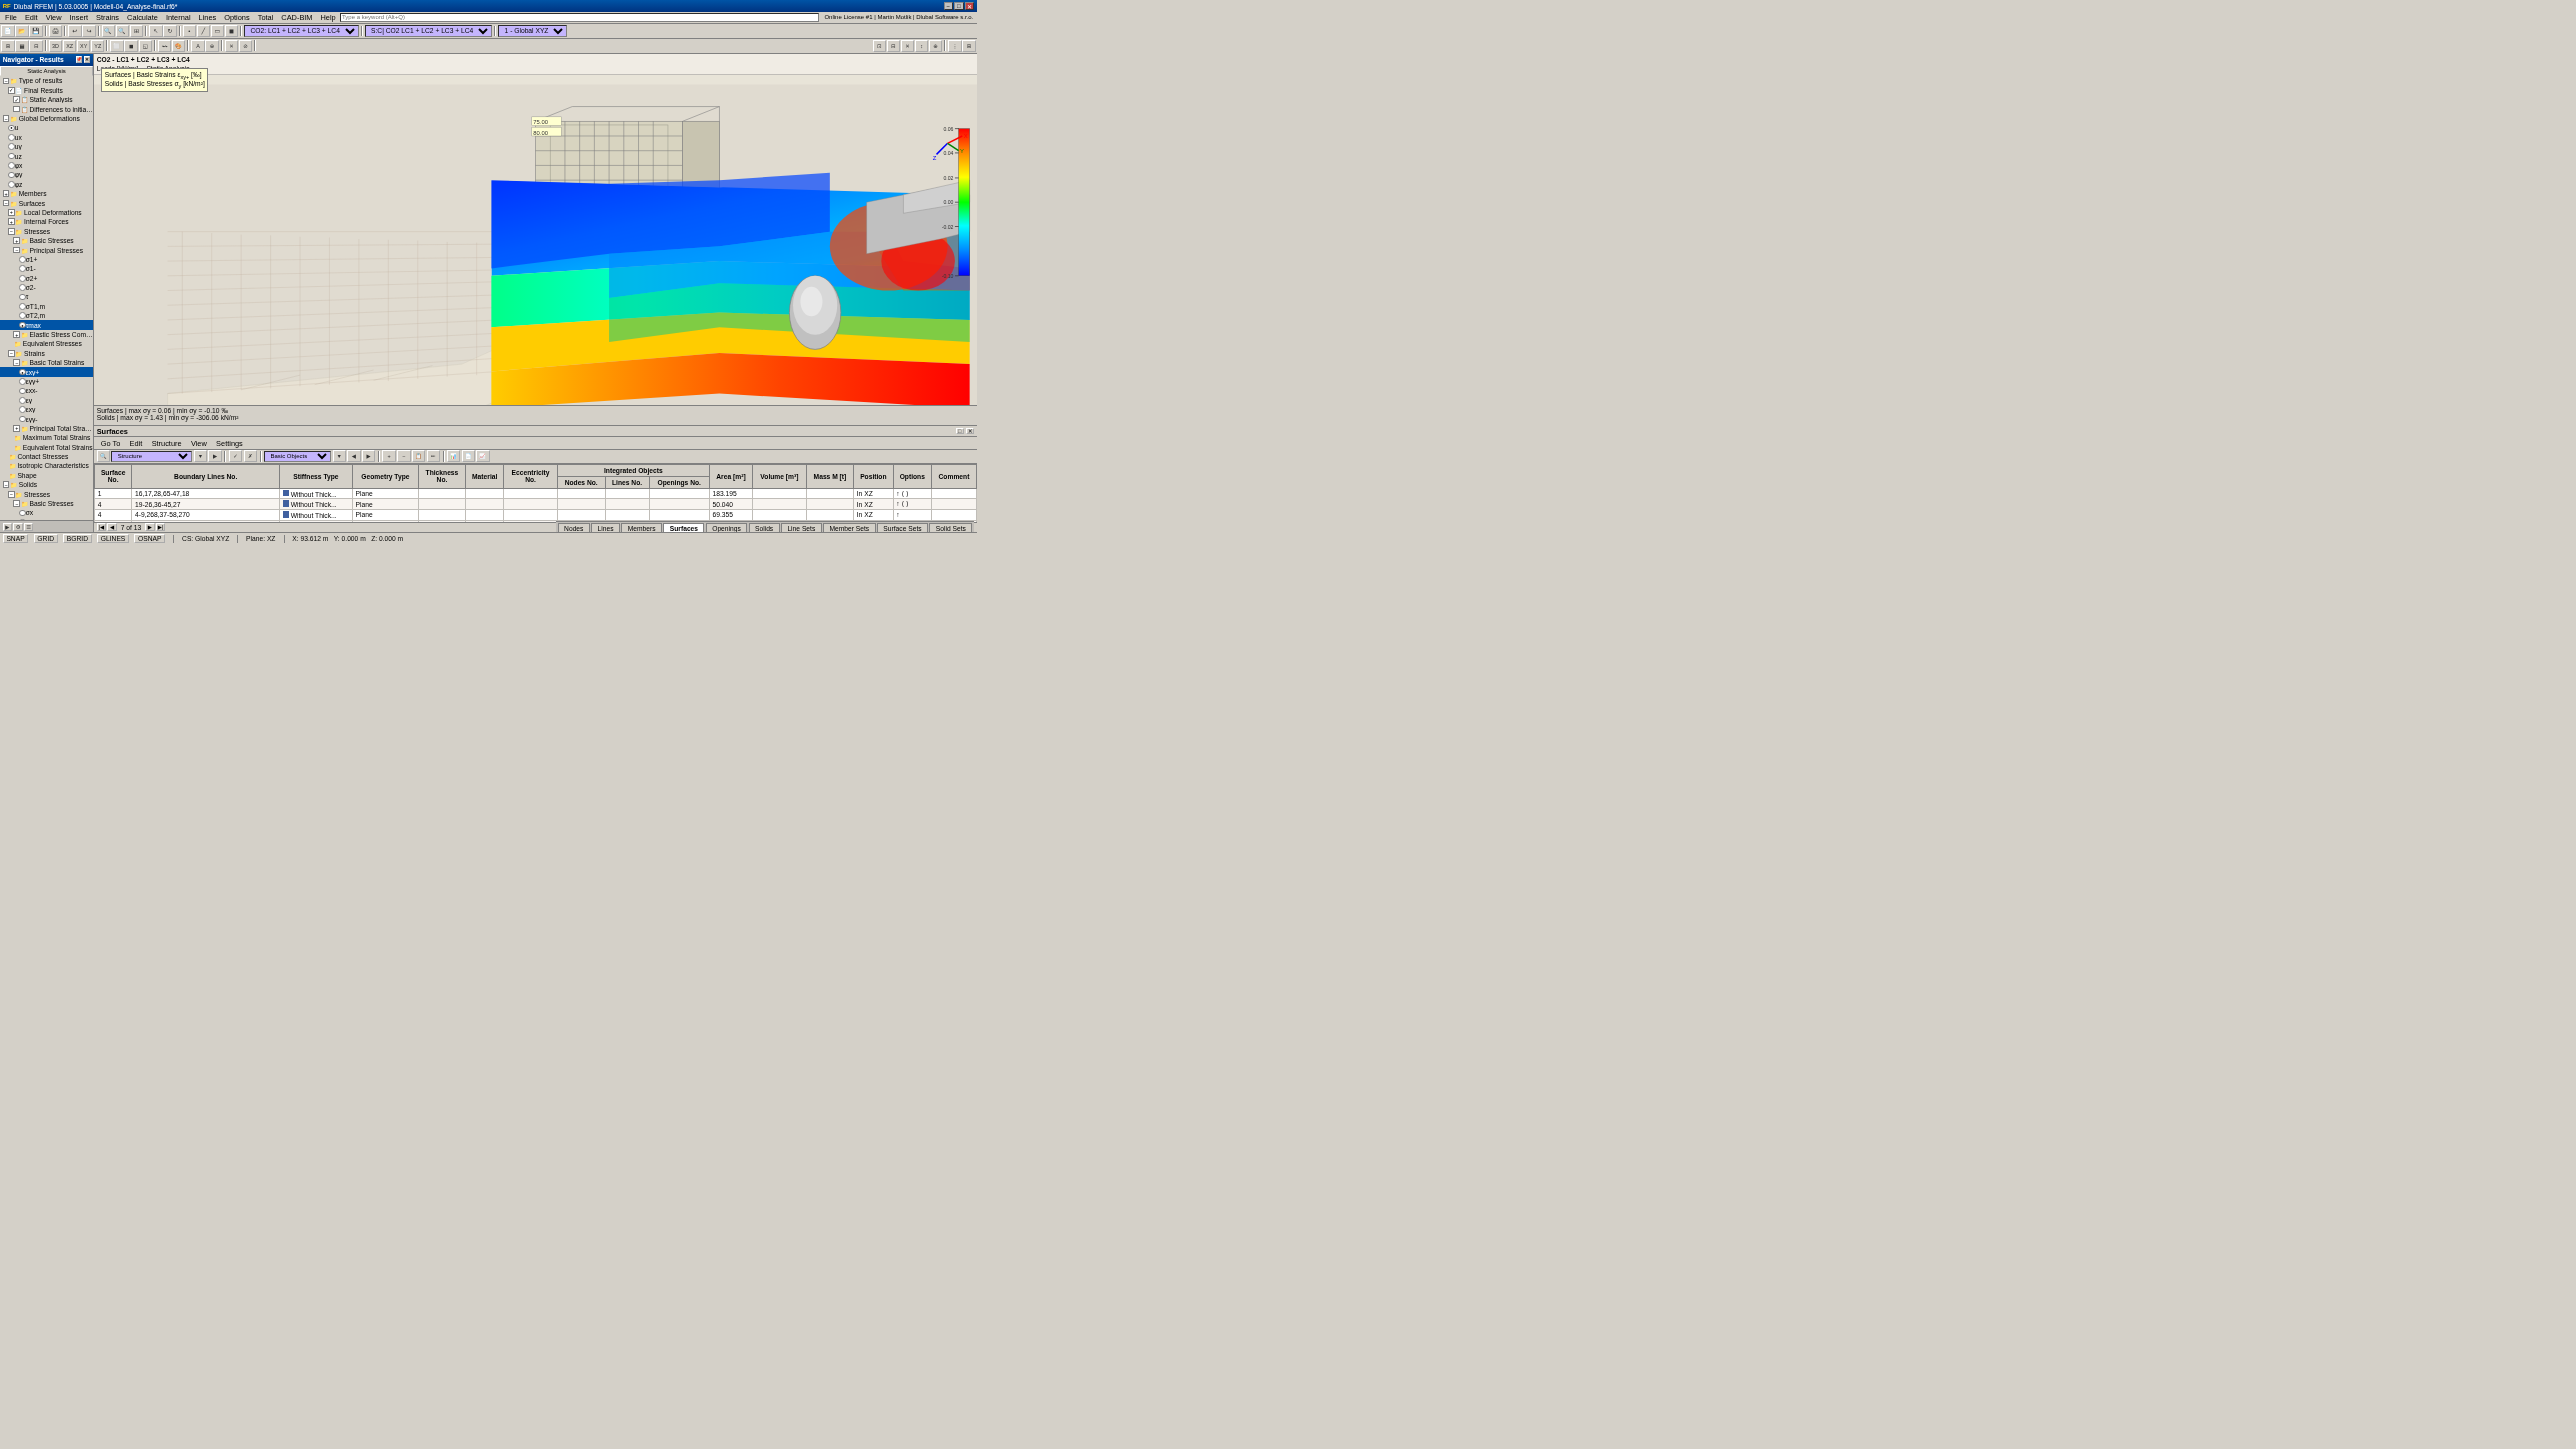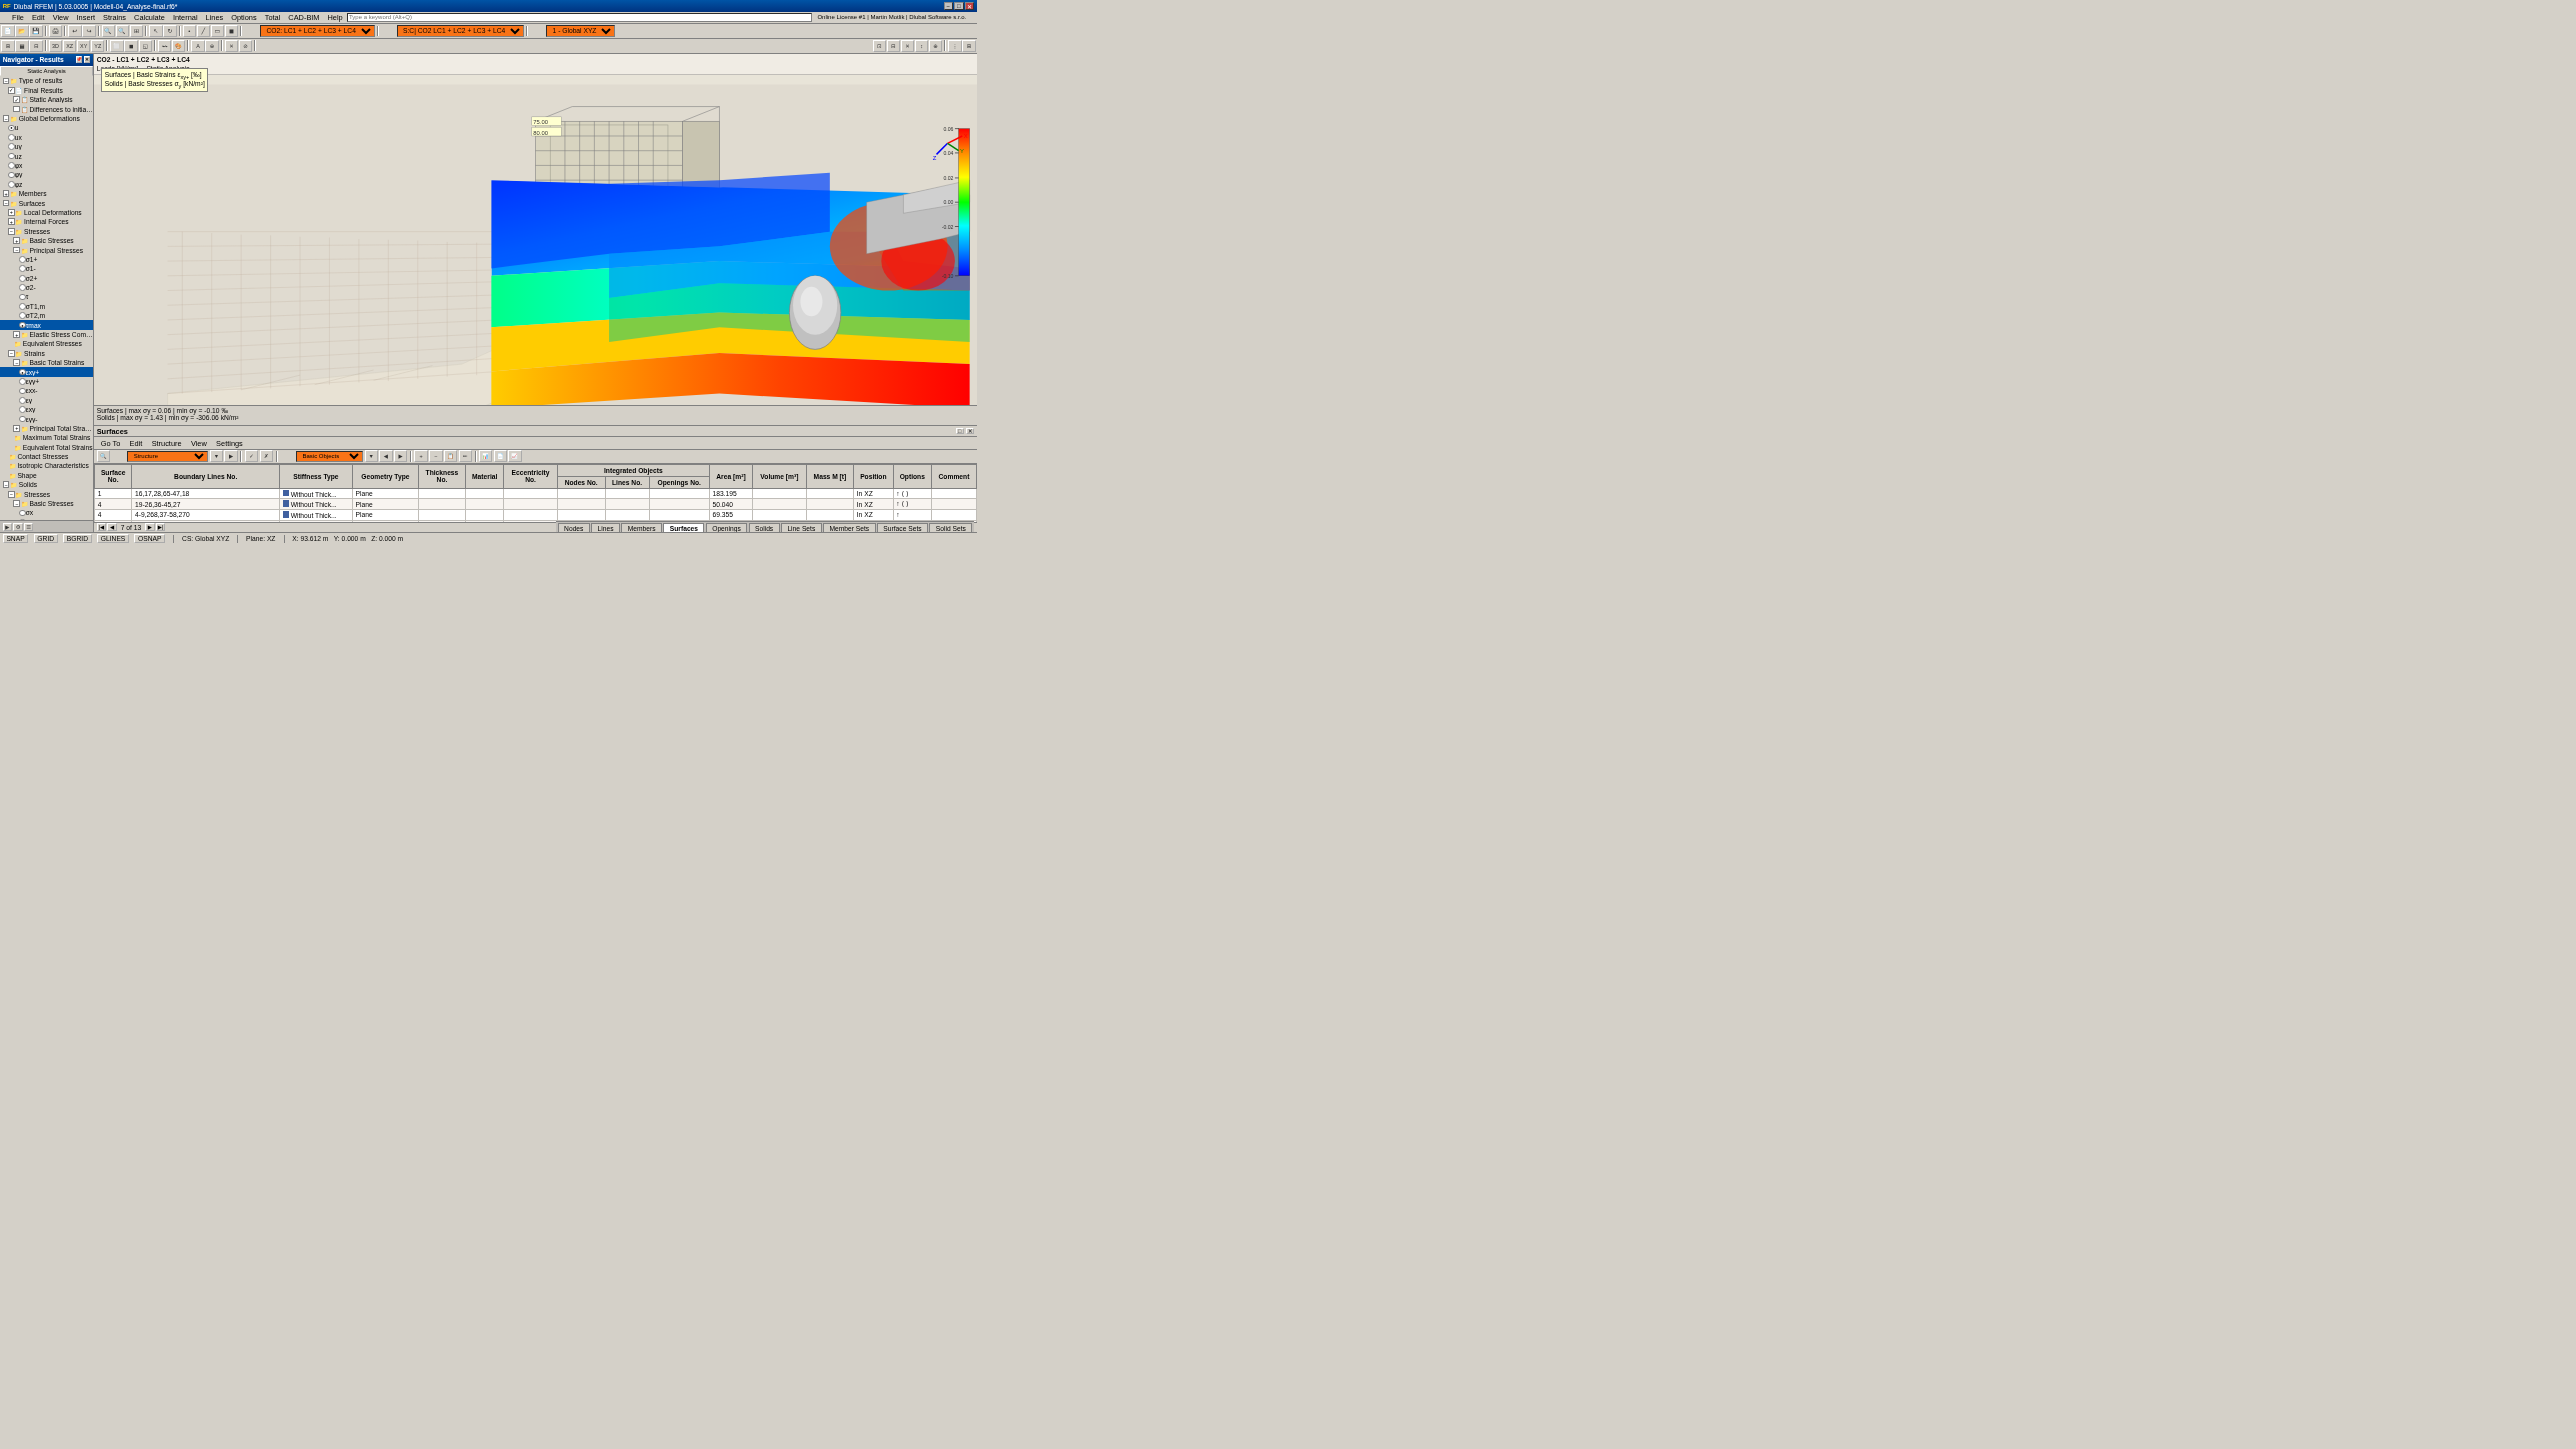--- a/index.html
+++ b/index.html
@@ -35,21 +35,21 @@
       display: flex; align-items: center; justify-content: center;
       color: #000;
     }
 
     
     #menu-bar {
       height: 12px;
       background: #d4d0c8;
       display: flex;
       align-items: center;
-      padding: 0 8px;
+      padding: 0 1px;
       border-bottom: 0.7px solid #808080;
       font-size: 7.4px;
     }
     .menu-item {
       padding: 0.7px 4px;
       cursor: pointer;
       white-space: nowrap;
     }
 
     
@@ -74,27 +74,26 @@
     .tb-sep-v {
       width: 1.3px; height: 10.7px;
       border-left: 0.7px solid #808080;
       border-right: 0.7px solid #fff;
       margin: 0 1.3px;
     }
 
     
     .tb-dropdown {
       height: 12px;
-      background: #f97316;
+      background: #c4b5fd;
       border: 0.7px inset #808080;
       font-size: 6.7px;
       padding: 0 1.3px;
       min-width: 81px;
       cursor: pointer;
-      margin-left: 16px;
     }
     .search-input {
       flex: 1;
       height: 9.4px;
       border: 0.7px inset #808080;
       font-size: 6.7px;
       padding: 0 1.3px;
       background: white;
     }
 

